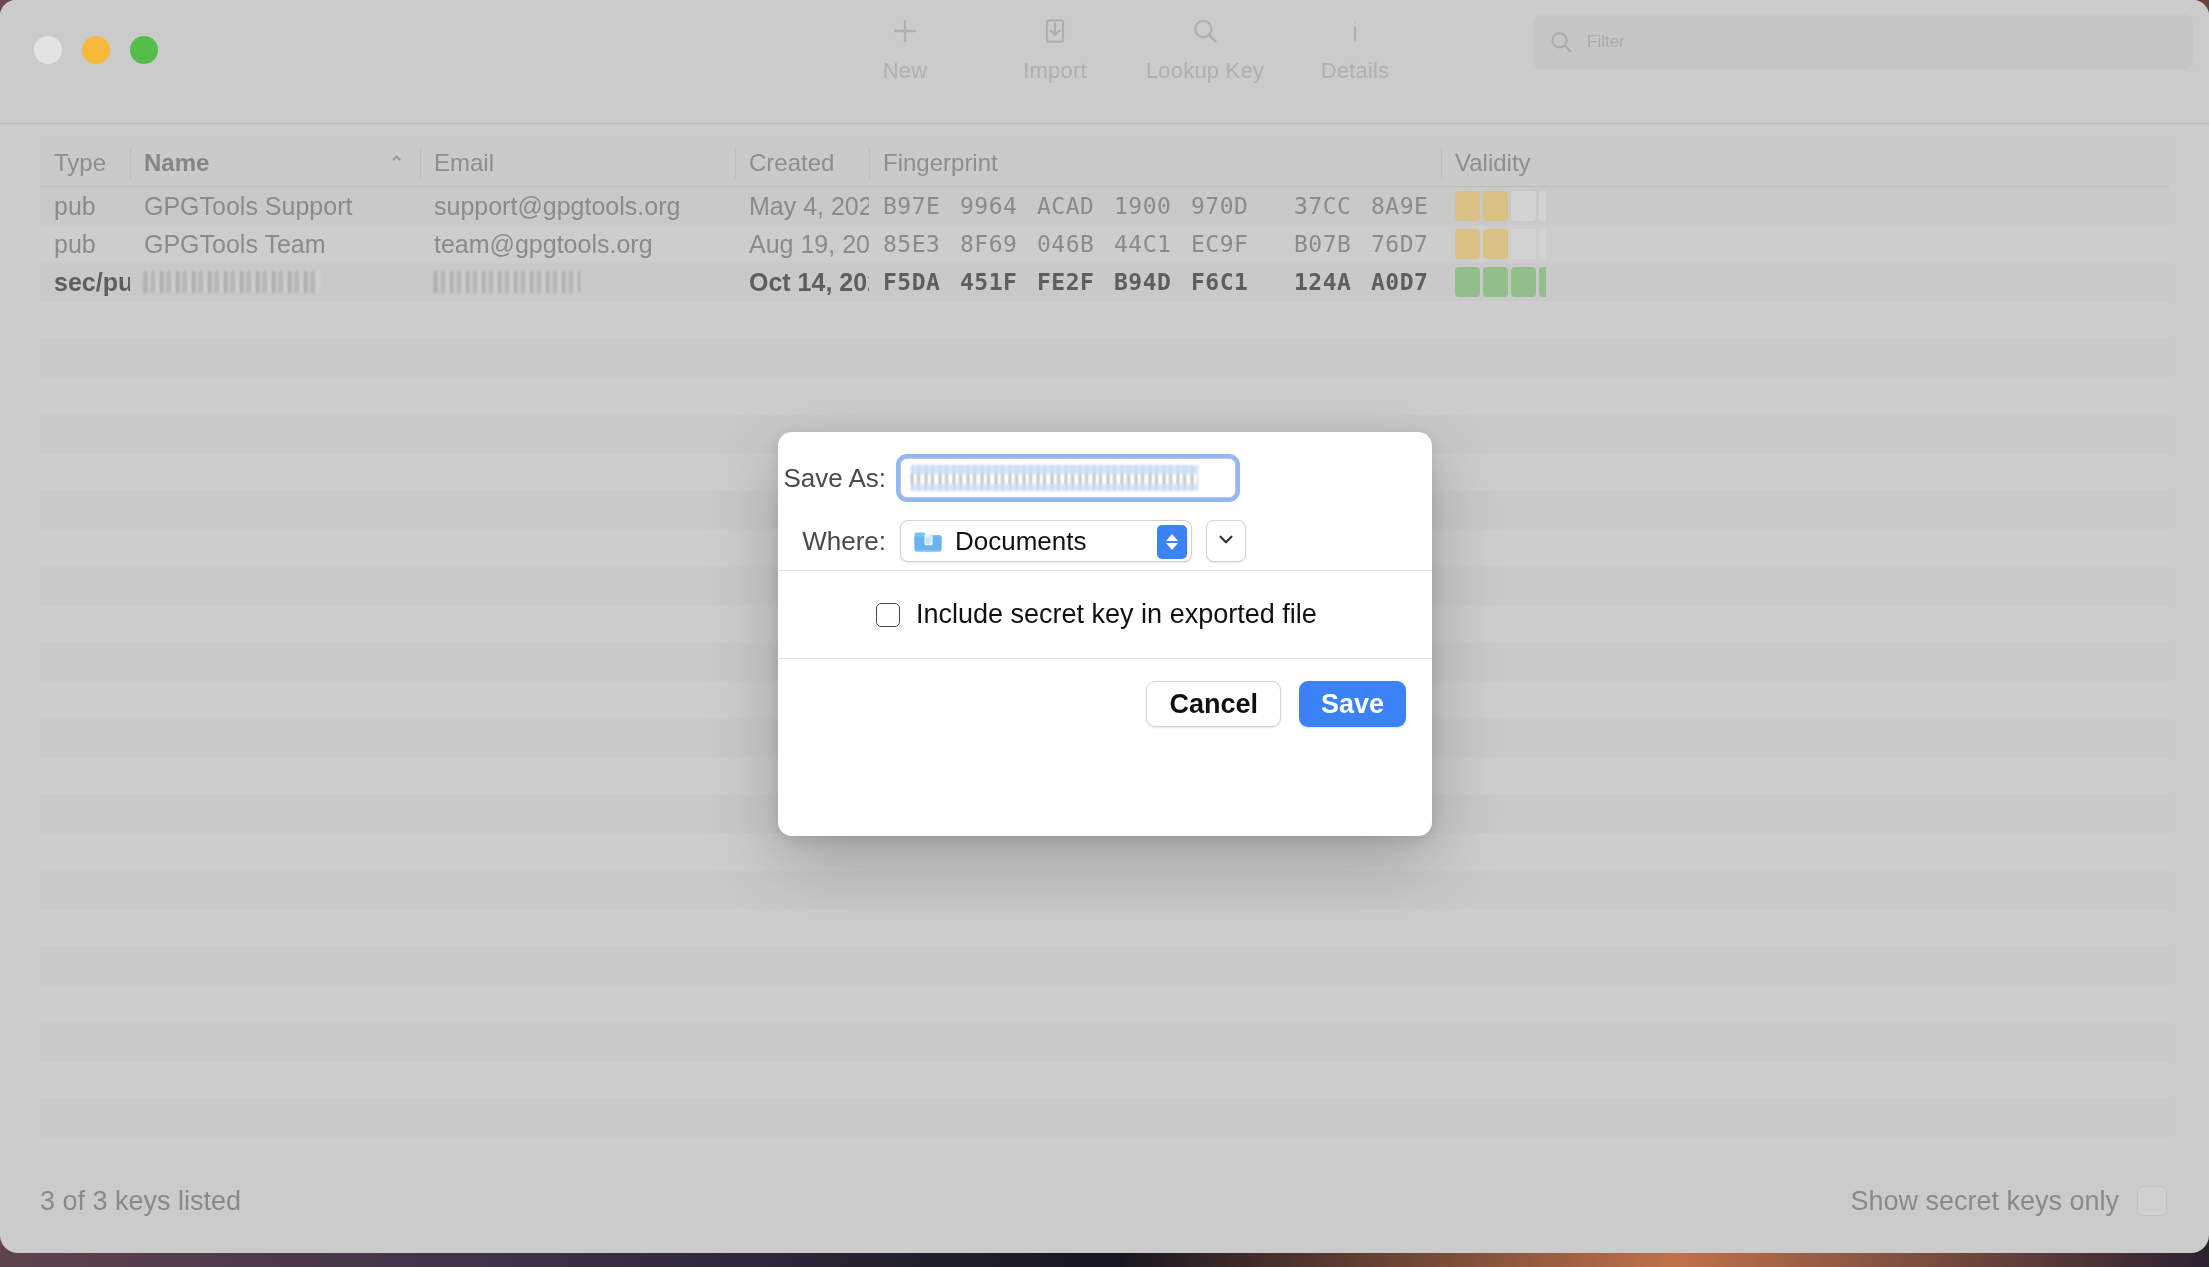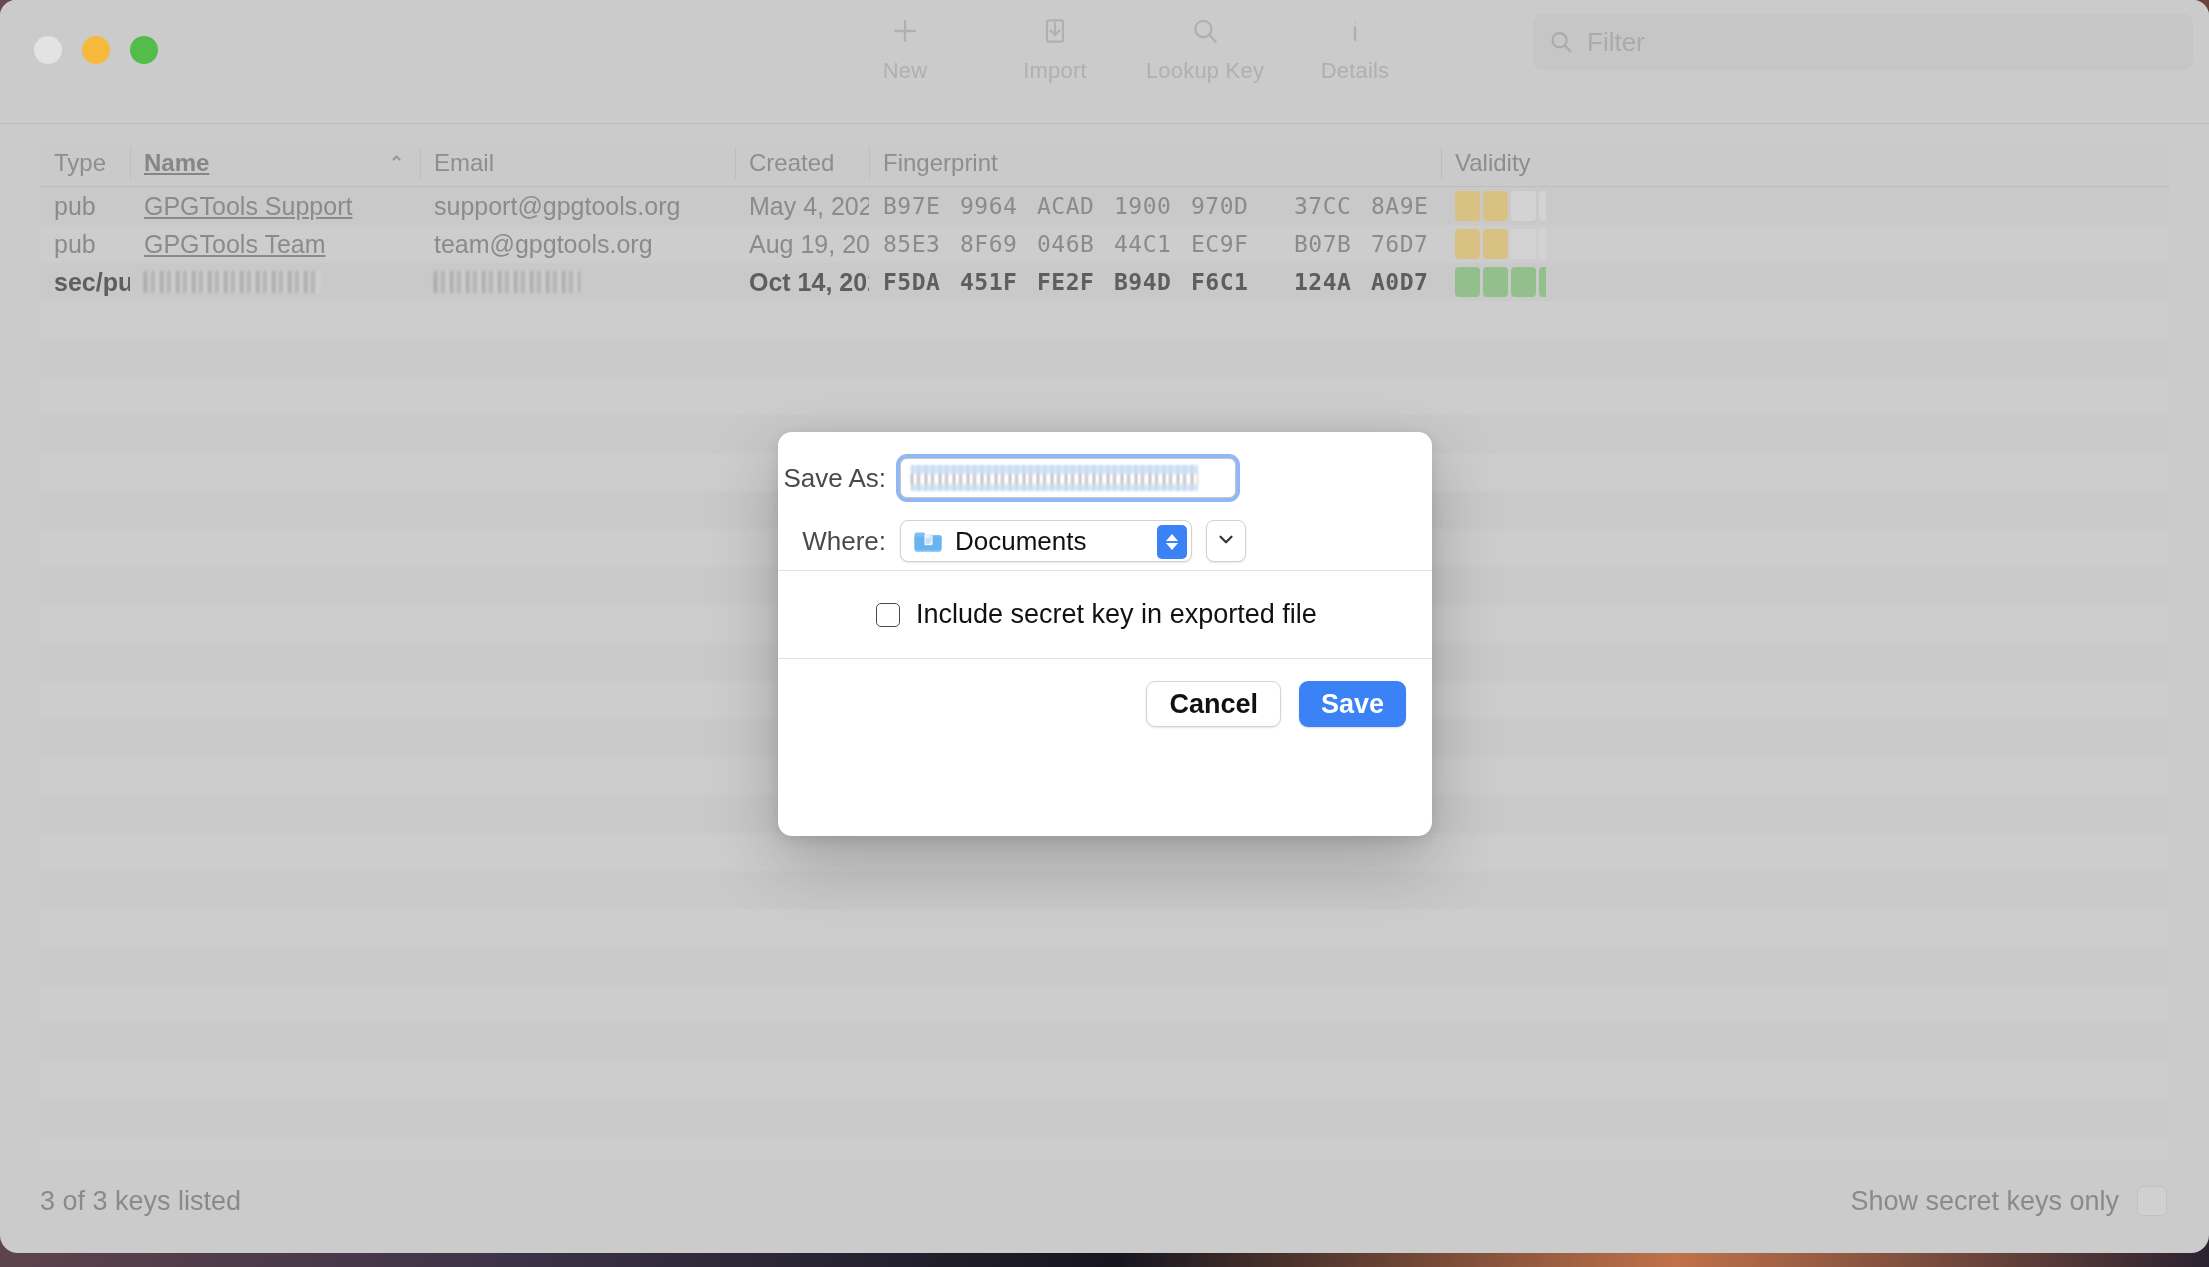--- a/index.html
+++ b/index.html
@@ -62,21 +62,21 @@
   .filter-field {
     position: absolute;
     right: 16px; top: 14px;
     width: 660px; height: 56px;
     background: #c6c6c6;
     border-radius: 9px;
     display: flex; align-items: center;
     padding: 0 14px;
   }
   .filter-field .fi-icon { margin-right: 12px; display: flex; }
-  .filter-field .fi-text { color: #ababab; font-size: 26px; }
+  .filter-field .fi-text { color: #ababab; font-size: 17px; }
 
   
   .table-wrap {
     position: absolute;
     left: 40px; top: 139px;
     width: 2129px; height: 1022px;
     background: #c9c9c9;
     border-radius: 7px;
     overflow: hidden;
   }
@@ -96,21 +96,21 @@
     content: ""; position: absolute; left: 0; top: 8px; bottom: 8px;
     width: 1px; background: #bebebe;
   }
   .th.sorted { color: #868686; font-weight: bold; }
   .sort-arrow {
     position: absolute; right: 16px; top: 50%; transform: translateY(-50%);
     font-size: 18px; color: #9a9a9a;
   }
 
   .col-type  { width: 90px; }
-  .col-name  { width: 290px; text-decoration: underline; }
+  .col-name  { width: 290px; }
   .col-email { width: 315px; }
   .col-created { width: 134px; }
   .col-fp    { width: 572px; }
   .col-val   { width: 105px; }
 
   .tbody { }
   .trow {
     display: flex; height: 38px; align-items: center;
     font-size: 25px; color: #8b8b8b;
   }

